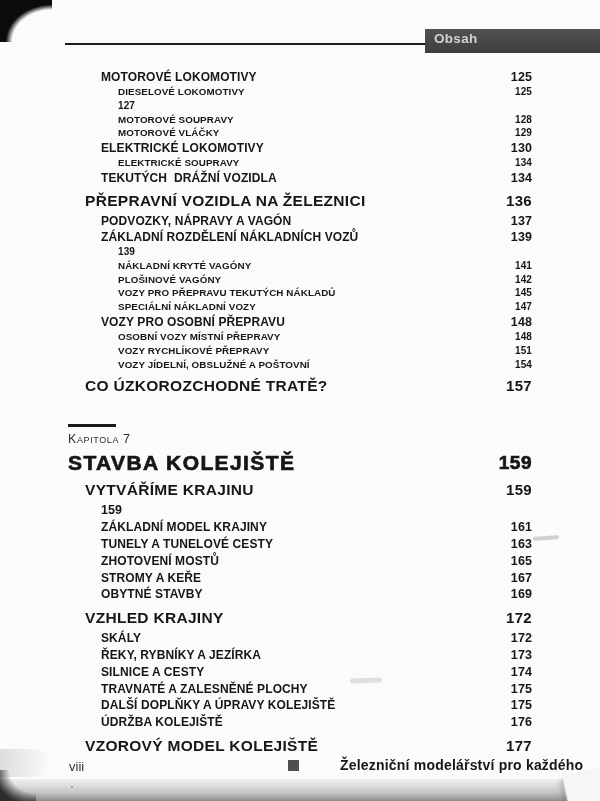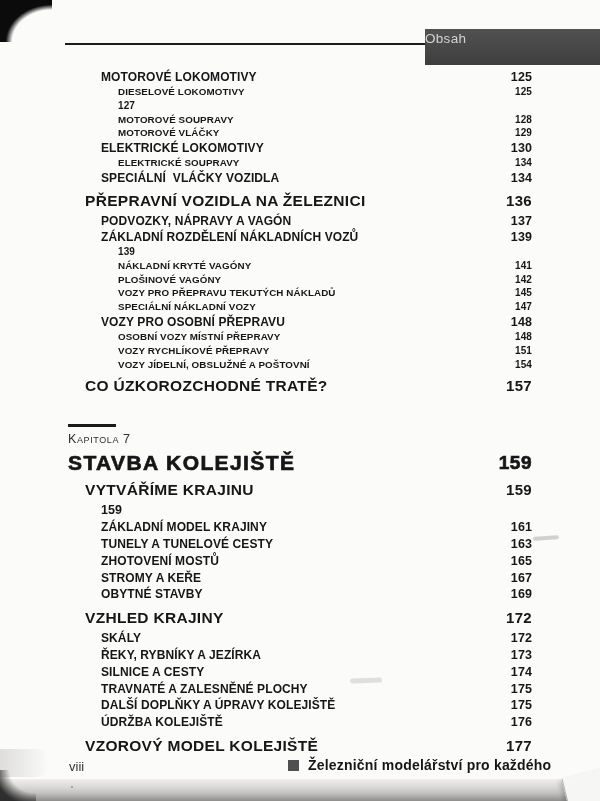--- a/index.html
+++ b/index.html
@@ -22,24 +22,24 @@
   .smudge-left{position:absolute;left:0;top:749px;width:50px;height:28px;
     background:linear-gradient(90deg,#d7d6d4,rgba(215,214,212,0));border-radius:0 14px 14px 0;opacity:.8;}
   .smudge-1{position:absolute;left:533px;top:536px;width:26px;height:4px;background:#c7c7c5;
     border-radius:2px;transform:rotate(-4deg);opacity:.8;}
   .smudge-2{position:absolute;left:350px;top:678px;width:32px;height:5px;background:#d3d3d1;
     border-radius:3px;transform:rotate(-2deg);opacity:.7;}
   .dot-artifact{position:absolute;left:71px;top:786px;width:2px;height:2px;background:#8f8f8d;border-radius:50%;}
 
   
   .header-rule{position:absolute;left:65px;top:43px;width:361px;height:2px;background:var(--rule,#1d1d1d);}
-  .header-tab{position:absolute;left:425px;top:29px;width:175px;height:36px;
+  .header-tab{position:absolute;left:425px;top:29px;width:175px;height:24px;
     background:linear-gradient(180deg,#515151,var(--header-bar-bg,#464646) 60%,#3e3e3e);
-    color:var(--header-bar-text,#d2d2d2);font-size:13.5px;line-height:20px;
-    box-sizing:border-box;letter-spacing:.3px;}
+    color:var(--header-bar-text,#d2d2d2);font-size:13.5px;line-height:20px;padding-left:9px;
+    box-sizing:border-box;letter-spacing:.3px;font-weight:bold;}
 
   
   .toc{position:absolute;left:68px;top:69px;width:464px;}
   .row{display:flex;justify-content:space-between;align-items:baseline;font-weight:700;}
   .lbl{white-space:pre;}
   .row.h1{font-size:15.5px;height:20px;line-height:20px;margin:5px 0 2px 0;padding-left:17px;letter-spacing:.3px;}
   .row.h1 .pg{font-size:15px;}
   .row.h2{font-size:12px;height:16px;line-height:16px;padding-left:33px;letter-spacing:.1px;}
   .row.h2 .pg{font-size:12.5px;}
   .row.h3{font-size:9.8px;height:13.8px;line-height:13.8px;padding-left:50px;letter-spacing:.1px;}
@@ -52,21 +52,21 @@
   .chapter-row{display:flex;justify-content:space-between;align-items:flex-end;margin-top:4px;
     height:24px;line-height:24px;font-size:21px;font-weight:700;letter-spacing:1.4px;
     -webkit-text-stroke:.7px currentColor;}
   .chapter-row .pg{font-size:19px;letter-spacing:.5px;}
 
   
   .footer{position:absolute;left:65px;top:757px;width:495px;height:18px;}
   .folio{position:absolute;left:4px;top:2px;font-size:13px;color:#333;}
   .book-ref{position:absolute;left:223px;top:0;display:flex;align-items:center;}
   .bullet{width:11px;height:11px;background:var(--footer-bullet,#4f4f4f);margin-right:9px;flex:0 0 auto;}
-  .book-title{font-size:14px;font-weight:700;letter-spacing:.2px;white-space:nowrap;}
+  .book-title{font-size:14px;font-weight:700;letter-spacing:.2px;white-space:nowrap;margin-left:32px;}
 </style>
 </head>
 <body>
 
 <div class="corner-tl"></div>
 
 <div class="header-rule"></div>
 <div class="header-tab">
   <span>Obsah</span>
 </div>
@@ -94,21 +94,21 @@
       </div>
       <div class="row h2">
         <span class="lbl">ELEKTRICKÉ LOKOMOTIVY</span>
         <span class="pg">130</span>
       </div>
       <div class="row h3">
         <span class="lbl">ELEKTRICKÉ SOUPRAVY</span>
         <span class="pg">134</span>
       </div>
       <div class="row h2">
-        <span class="lbl">SPECIÁLNÍ  VLÁČKY VOZIDLA</span>
+        <span class="lbl">TEKUTÝCH  DRÁŽNÍ VOZIDLA</span>
         <span class="pg">134</span>
       </div>
       <div class="row h1">
         <span class="lbl">PŘEPRAVNÍ VOZIDLA NA ŽELEZNICI</span>
         <span class="pg">136</span>
       </div>
       <div class="row h2">
         <span class="lbl">PODVOZKY, NÁPRAVY A VAGÓN</span>
         <span class="pg">137</span>
       </div>

